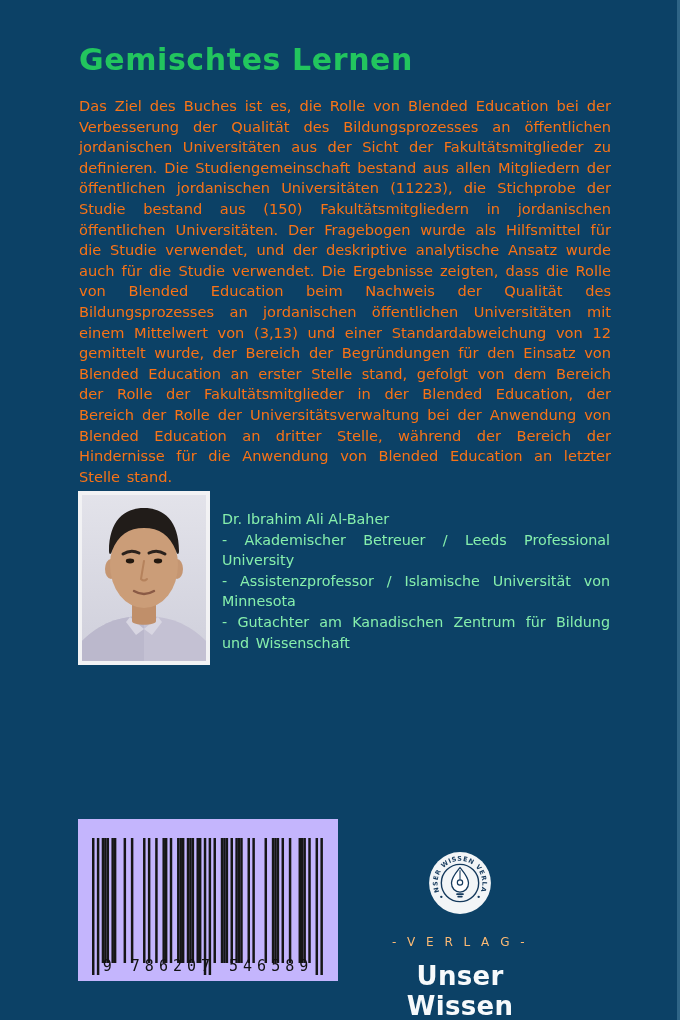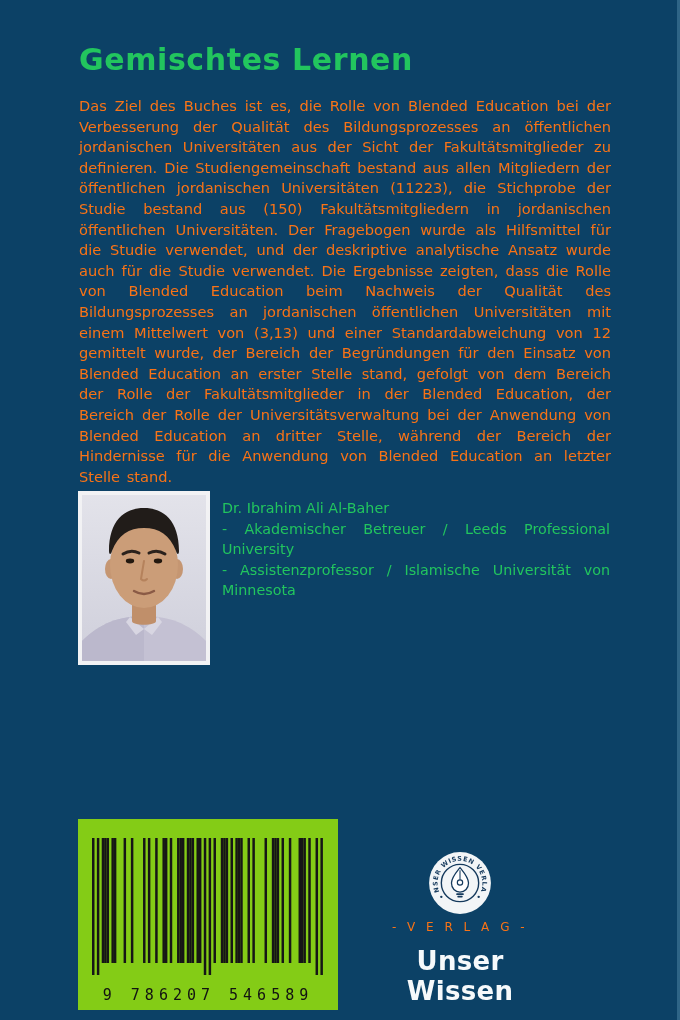--- a/index.html
+++ b/index.html
@@ -19,43 +19,43 @@
     position:absolute;left:79px;top:96px;width:532px;margin:0;
     font-size:14.6px;line-height:20.6px;color:#f97316;
     text-align:justify;word-spacing:2px;
   }
   .author-photo{
     position:absolute;left:78px;top:491px;width:124px;height:166px;
     background:#dcdce4;border:4px solid #f2f2f4;
   }
   .author-photo svg{display:block;}
   .bio{
-    position:absolute;left:222px;top:498px;width:388px;
-    color:#22c55e;font-size:14.3px;line-height:20.6px;
+    position:absolute;left:222px;top:509px;width:388px;
+    color:#86efac;font-size:14.3px;line-height:20.6px;
   }
   .bio .bio-name{margin:0 0 0 0;}
   .bio .bio-item{margin:0;text-align:justify;word-spacing:2px;}
   .barcode-box{
-    position:absolute;left:78px;top:819px;width:260px;height:191px;
-    background:#84cc16;
+    position:absolute;left:78px;top:819px;width:260px;height:162px;
+    background:#c4b5fd;
   }
   .barcode-box svg{position:absolute;left:14px;top:19px;}
   .barcode-digits{
     position:absolute;left:0;right:0;bottom:6px;text-align:center;
     font-family:"DejaVu Sans Mono",monospace;font-size:15px;
     letter-spacing:5px;color:#121212;white-space:pre;
   }
   .publisher{
     position:absolute;left:375px;top:851px;width:170px;text-align:center;
     color:#ffffff;
   }
   .publisher-emblem{display:block;margin:0 auto;}
   .verlag-line{
-    margin-top:5px;font-size:12px;font-weight:500;letter-spacing:3.5px;
-    color:#f97316;white-space:pre;
+    margin-top:20px;font-size:12px;font-weight:500;letter-spacing:3.5px;
+    color:#fdba74;white-space:pre;
   }
   .publisher-name{
     margin-top:12px;font-size:26px;font-weight:700;letter-spacing:0.3px;
     color:#f6f9fb;
   }
 </style>
 </head>
 <body>
 
 <div class="cover">
@@ -98,20 +98,21 @@
       <path d="M62 66 L59 84 Q62 87 65 84" stroke="#b5825c" stroke-width="2" fill="none" stroke-linecap="round"></path>
 
       <path d="M52 96 Q62 102 72 96" stroke="#8a5a45" stroke-width="2.4" fill="none" stroke-linecap="round"></path>
     </svg>
   </div>
 
   <div class="bio">
     <p class="bio-name">Dr. Ibrahim Ali Al-Baher</p>
     <p class="bio-item">- Akademischer Betreuer / Leeds Professional University</p>
     <p class="bio-item">- Assistenzprofessor / Islamische Universität von Minnesota</p>
+    <p class="bio-item">- Gutachter am Kanadischen Zentrum für Bildung und Wissenschaft</p>
   </div>
 
   <div class="barcode-box">
     <svg width="232" height="140">
         <rect x="0.00" y="0" width="2.48" height="137" fill="#161616"></rect>
         <rect x="4.86" y="0" width="2.48" height="137" fill="#161616"></rect>
         <rect x="9.72" y="0" width="2.48" height="125" fill="#161616"></rect>
         <rect x="12.15" y="0" width="2.48" height="125" fill="#161616"></rect>
         <rect x="14.58" y="0" width="2.48" height="125" fill="#161616"></rect>
         <rect x="19.44" y="0" width="2.48" height="125" fill="#161616"></rect>

